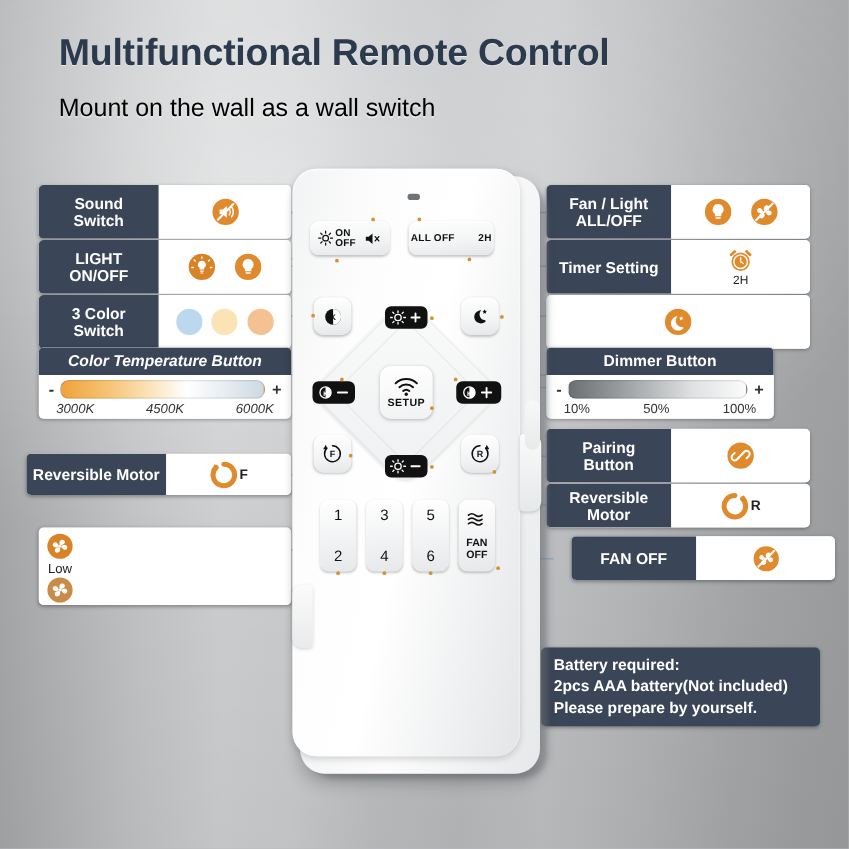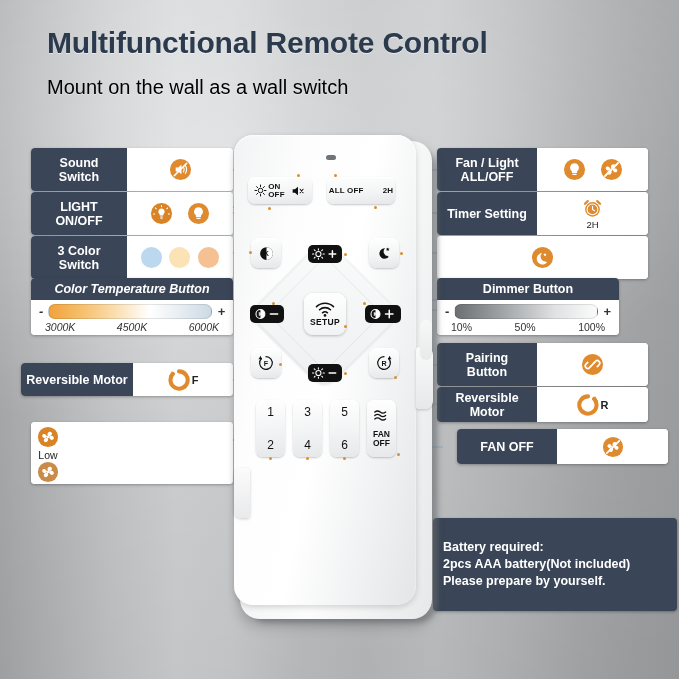--- a/index.html
+++ b/index.html
@@ -59,22 +59,22 @@
   .cct{background:linear-gradient(90deg,#f0a23c 0%,#f6c271 22%,#fbe3bb 44%,#ffffff 62%,#e8eef3 80%,#cdd9e2 100%);}
   .dim{background:linear-gradient(90deg,#6c6f72 0%,#8b8e91 20%,#b6b9bb 46%,#dfe1e2 70%,#fbfbfb 100%);}
   .ticks{display:flex;justify-content:space-between;font-size:10.5px;color:#333;padding:2px 6px 0;}
 
   
   .fanrow{display:flex;width:100%;justify-content:space-around;align-items:flex-start;padding:4px 6px 3px;box-sizing:border-box;flex-direction:column;}
   .fancell{display:flex;flex-direction:column;align-items:center;gap:1px;}
   .fancap{font-size:10.5px;color:#222;}
 
   
-  .battery{position:absolute;left:433px;top:518px;width:244px;background:#3a4557;color:#fff;
-    border-radius:4px;padding:21px 10px;box-sizing:border-box;font-weight:bold;font-size:12.5px;
+  .battery{position:absolute;left:433px;top:518px;width:223px;background:#3a4557;color:#fff;
+    border-radius:4px;padding:6px 10px;box-sizing:border-box;font-weight:bold;font-size:12.5px;
     line-height:1.35;box-shadow:0 1px 3px rgba(0,0,0,.3);}
 
   
   #remote{position:absolute;left:226px;top:135px;width:220px;height:490px;}
   .holder{position:absolute;left:14px;top:6px;width:192px;height:478px;border-radius:20px;
     background:linear-gradient(100deg,#e3e5e6,#f4f5f6 30%,#fcfcfc 55%,#e6e8e9);
     box-shadow:0 6px 14px rgba(0,0,0,.22);}
   .holder-shadow{position:absolute;left:22px;top:14px;width:190px;height:474px;border-radius:20px;
     background:rgba(120,124,128,.5);filter:blur(2px);}
   .body{position:absolute;left:8px;top:0px;width:182px;height:470px;border-radius:19px;

